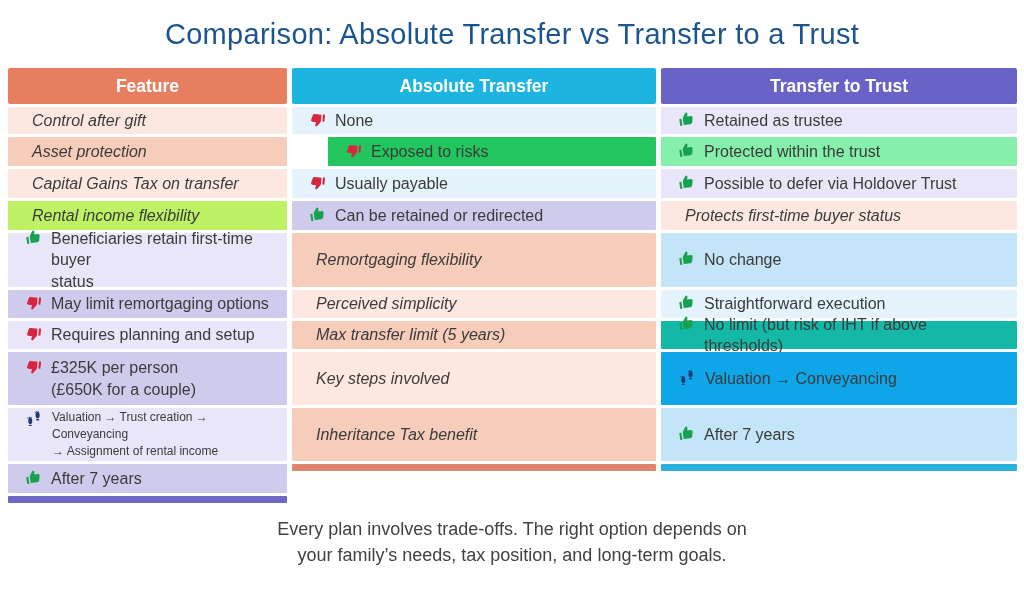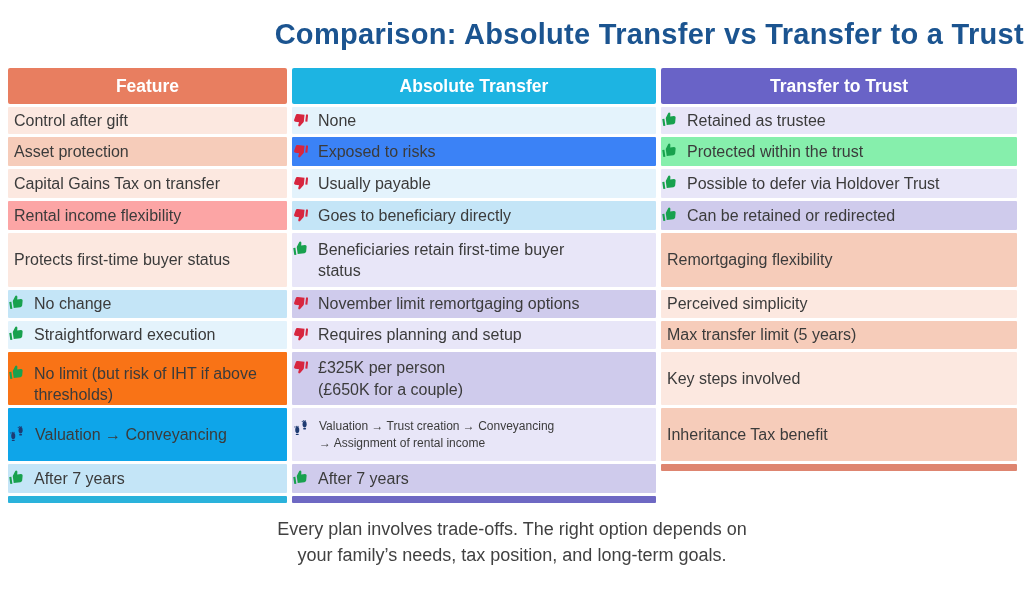--- a/index.html
+++ b/index.html
@@ -4,23 +4,23 @@
 <style>
   * { box-sizing: border-box; margin: 0; padding: 0; }
   html, body {
     width: 1024px; height: 597px;
     background: #ffffff;
     font-family: "Liberation Sans", sans-serif;
     overflow: hidden;
   }
   .page-title {
     margin-top: 18px;
-    text-align: right;
+    text-align: center;
     font-size: 29px;
-    font-weight: 700;
+    font-weight: 400;
     letter-spacing: 0.3px;
     color: #1B5490;
   }
   .table {
     margin: 17px 8px 0 8px;
     display: grid;
     grid-template-columns: 279px 364px 356px;
     grid-template-rows: 36px 27px 29px 29px 29px 54px 28px 28px 53px 53px 29px 7px;
     column-gap: 5px;
     row-gap: 3px;
@@ -31,22 +31,22 @@
     font-size: 17.5px;
     font-weight: 700;
     border-radius: 2px;
   }
   .cell {
     display: flex; align-items: center;
     font-size: 16px;
     color: #3B3B3B;
     border-radius: 1px;
   }
-  .feature-cell { padding-left: 6px; font-weight: 500; }
-  .value-cell { padding-left: 0; padding-right: 6px; }
+  .feature-cell { padding-left: 24px; font-weight: 500; font-style: italic; }
+  .value-cell { padding-left: 17px; padding-right: 6px; }
   .value-inner { display: flex; align-items: flex-start; gap: 9px; }
   .value-text { white-space: pre-line; line-height: 1.32; font-weight: 500; }
   .cell-sm .value-text { font-size: 12px; line-height: 1.4; }
   .icon { flex: 0 0 auto; display: inline-flex; margin-top: 1px; }
   .icon svg { display: block; }
   .thumb-up svg   { transform: rotate(-8deg); }
   .thumb-down svg { transform: rotate(186deg); }
   .bar { height: 7px; border-radius: 1px; }
   .footer {
     margin-top: 14px;
@@ -81,21 +81,21 @@
       <div class="value-inner">
         <span class="icon thumb-up">
           <svg width="17" height="17" viewBox="0 0 24 24" fill="#18A14E">
     <path d="M2 9.8h3v10.2H2.8a.8.8 0 0 1-.8-.8V9.8zm5 10.2V10c0-.5.16-.98.46-1.37l4.1-5.9c.32-.46.9-.68 1.44-.54.98.26 1.57 1.26 1.33 2.24L13.6 8h5.2c1.4 0 2.43 1.3 2.1 2.66l-1.5 6.4c-.3 1.3-1.45 2.2-2.77 2.2H7z"></path>
           </svg>
         </span>
         <span class="value-text">Retained as trustee</span>
       </div>
     </div>
     <div class="cell feature-cell" style="background: rgb(246, 204, 186);">Asset protection</div>
-    <div class="cell value-cell" style="background: #3b82f6;">
+    <div class="cell value-cell" style="background: #22c55e; margin-left: 36px;">
       <div class="value-inner">
         <span class="icon thumb-down">
           <svg width="17" height="17" viewBox="0 0 24 24" fill="#D7263F">
     <path d="M2 9.8h3v10.2H2.8a.8.8 0 0 1-.8-.8V9.8zm5 10.2V10c0-.5.16-.98.46-1.37l4.1-5.9c.32-.46.9-.68 1.44-.54.98.26 1.57 1.26 1.33 2.24L13.6 8h5.2c1.4 0 2.43 1.3 2.1 2.66l-1.5 6.4c-.3 1.3-1.45 2.2-2.77 2.2H7z"></path>
           </svg>
         </span>
         <span class="value-text">Exposed to risks</span>
       </div>
     </div>
     <div class="cell value-cell" style="background: #86efac;">
@@ -122,31 +122,21 @@
     <div class="cell value-cell" style="background: rgb(232, 230, 248);">
       <div class="value-inner">
         <span class="icon thumb-up">
           <svg width="17" height="17" viewBox="0 0 24 24" fill="#18A14E">
     <path d="M2 9.8h3v10.2H2.8a.8.8 0 0 1-.8-.8V9.8zm5 10.2V10c0-.5.16-.98.46-1.37l4.1-5.9c.32-.46.9-.68 1.44-.54.98.26 1.57 1.26 1.33 2.24L13.6 8h5.2c1.4 0 2.43 1.3 2.1 2.66l-1.5 6.4c-.3 1.3-1.45 2.2-2.77 2.2H7z"></path>
           </svg>
         </span>
         <span class="value-text">Possible to defer via Holdover Trust</span>
       </div>
     </div>
-    <div class="cell feature-cell" style="background: #fca5a5;">Rental income flexibility</div>
-    <div class="cell value-cell" style="background: rgb(196, 229, 247);">
-      <div class="value-inner">
-        <span class="icon thumb-down">
-          <svg width="17" height="17" viewBox="0 0 24 24" fill="#D7263F">
-    <path d="M2 9.8h3v10.2H2.8a.8.8 0 0 1-.8-.8V9.8zm5 10.2V10c0-.5.16-.98.46-1.37l4.1-5.9c.32-.46.9-.68 1.44-.54.98.26 1.57 1.26 1.33 2.24L13.6 8h5.2c1.4 0 2.43 1.3 2.1 2.66l-1.5 6.4c-.3 1.3-1.45 2.2-2.77 2.2H7z"></path>
-          </svg>
-        </span>
-        <span class="value-text">Goes to beneficiary directly</span>
-      </div>
-    </div>
+    <div class="cell feature-cell" style="background: #bef264;">Rental income flexibility</div>
     <div class="cell value-cell" style="background: rgb(207, 203, 236);">
       <div class="value-inner">
         <span class="icon thumb-up">
           <svg width="17" height="17" viewBox="0 0 24 24" fill="#18A14E">
     <path d="M2 9.8h3v10.2H2.8a.8.8 0 0 1-.8-.8V9.8zm5 10.2V10c0-.5.16-.98.46-1.37l4.1-5.9c.32-.46.9-.68 1.44-.54.98.26 1.57 1.26 1.33 2.24L13.6 8h5.2c1.4 0 2.43 1.3 2.1 2.66l-1.5 6.4c-.3 1.3-1.45 2.2-2.77 2.2H7z"></path>
           </svg>
         </span>
         <span class="value-text">Can be retained or redirected</span>
       </div>
     </div>
@@ -173,21 +163,21 @@
         <span class="value-text">No change</span>
       </div>
     </div>
     <div class="cell value-cell" style="background: rgb(207, 203, 236);">
       <div class="value-inner">
         <span class="icon thumb-down">
           <svg width="17" height="17" viewBox="0 0 24 24" fill="#D7263F">
     <path d="M2 9.8h3v10.2H2.8a.8.8 0 0 1-.8-.8V9.8zm5 10.2V10c0-.5.16-.98.46-1.37l4.1-5.9c.32-.46.9-.68 1.44-.54.98.26 1.57 1.26 1.33 2.24L13.6 8h5.2c1.4 0 2.43 1.3 2.1 2.66l-1.5 6.4c-.3 1.3-1.45 2.2-2.77 2.2H7z"></path>
           </svg>
         </span>
-        <span class="value-text">November limit remortgaging options</span>
+        <span class="value-text">May limit remortgaging options</span>
       </div>
     </div>
     <div class="cell feature-cell" style="background: rgb(252, 232, 224);">Perceived simplicity</div>
     <div class="cell value-cell" style="background: rgb(228, 243, 252);">
       <div class="value-inner">
         <span class="icon thumb-up">
           <svg width="17" height="17" viewBox="0 0 24 24" fill="#18A14E">
     <path d="M2 9.8h3v10.2H2.8a.8.8 0 0 1-.8-.8V9.8zm5 10.2V10c0-.5.16-.98.46-1.37l4.1-5.9c.32-.46.9-.68 1.44-.54.98.26 1.57 1.26 1.33 2.24L13.6 8h5.2c1.4 0 2.43 1.3 2.1 2.66l-1.5 6.4c-.3 1.3-1.45 2.2-2.77 2.2H7z"></path>
           </svg>
         </span>
@@ -198,21 +188,21 @@
       <div class="value-inner">
         <span class="icon thumb-down">
           <svg width="17" height="17" viewBox="0 0 24 24" fill="#D7263F">
     <path d="M2 9.8h3v10.2H2.8a.8.8 0 0 1-.8-.8V9.8zm5 10.2V10c0-.5.16-.98.46-1.37l4.1-5.9c.32-.46.9-.68 1.44-.54.98.26 1.57 1.26 1.33 2.24L13.6 8h5.2c1.4 0 2.43 1.3 2.1 2.66l-1.5 6.4c-.3 1.3-1.45 2.2-2.77 2.2H7z"></path>
           </svg>
         </span>
         <span class="value-text">Requires planning and setup</span>
       </div>
     </div>
     <div class="cell feature-cell" style="background: rgb(246, 204, 186);">Max transfer limit (5 years)</div>
-    <div class="cell value-cell" style="background: #f97316; align-items: flex-end;">
+    <div class="cell value-cell" style="background: #14b8a6;">
       <div class="value-inner">
         <span class="icon thumb-up">
           <svg width="17" height="17" viewBox="0 0 24 24" fill="#18A14E">
     <path d="M2 9.8h3v10.2H2.8a.8.8 0 0 1-.8-.8V9.8zm5 10.2V10c0-.5.16-.98.46-1.37l4.1-5.9c.32-.46.9-.68 1.44-.54.98.26 1.57 1.26 1.33 2.24L13.6 8h5.2c1.4 0 2.43 1.3 2.1 2.66l-1.5 6.4c-.3 1.3-1.45 2.2-2.77 2.2H7z"></path>
           </svg>
         </span>
         <span class="value-text">No limit (but risk of IHT if above
 thresholds)</span>
       </div>
     </div>

